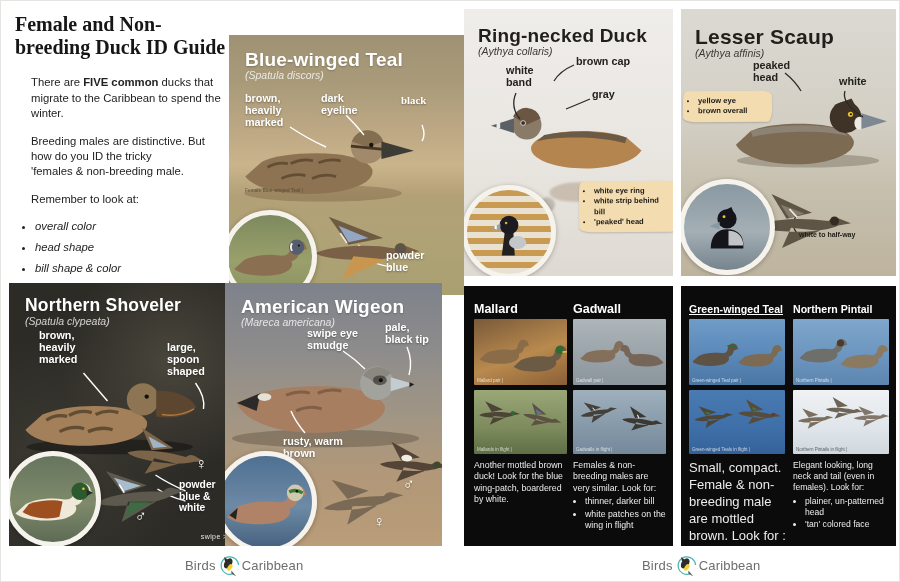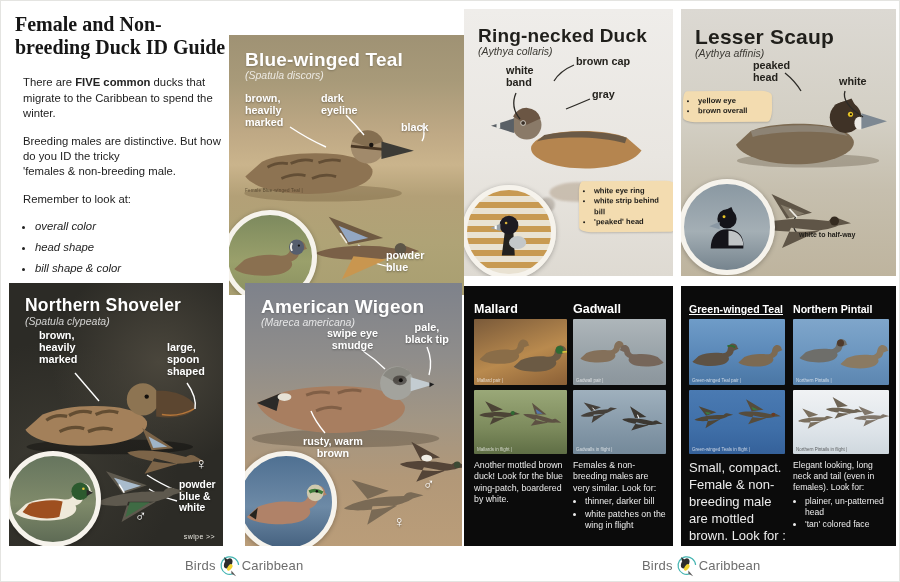--- a/index.html
+++ b/index.html
@@ -5,21 +5,21 @@
   html,body{margin:0;padding:0;background:#fff;}
   .canvas{position:relative;width:900px;height:582px;background:#fff;border:1px solid #e4e4e1;
           font-family:"Liberation Sans",sans-serif;overflow:hidden;box-sizing:border-box;}
   .abs{position:absolute;}
   .panel{position:absolute;overflow:hidden;}
   svg{display:block;overflow:visible;}
 
   
   .intro{position:absolute;left:14px;top:12px;width:212px;color:#222;}
   .intro h1{font-family:"Liberation Serif",serif;font-size:20px;line-height:1.16;margin:0 0 16px 0;color:#161616;}
-  .intro p{font-size:11.3px;line-height:1.34;margin:0 0 13px 8px;white-space:pre-line;}
+  .intro p{font-size:11.3px;line-height:1.34;margin:0 0 13px 16px;white-space:pre-line;}
   .intro ul{margin:4px 0 0 6px;padding-left:14px;font-style:italic;font-size:11.3px;}
   .intro li{margin-bottom:9px;}
 
   
   .ttl{position:absolute;font-weight:bold;letter-spacing:.2px;line-height:1;}
   .ttl.w{color:#fff;text-shadow:0 1px 2px rgba(0,0,0,.22);}
   .ttl.d{color:#201f1b;}
   .sub{position:absolute;font-style:italic;font-size:10.5px;}
   .sub.w{color:rgba(255,255,255,.78);}
   .sub.d{color:#3c3a34;}
@@ -105,21 +105,21 @@
         <path d="M184 90 Q188 100 184 106" stroke="#fff" stroke-width="1.4" fill="none"></path>
         <path d="M154 224 Q136 220 120 210" stroke="#fff" stroke-width="1.4" fill="none"></path>
         <path d="M154 232 Q138 230 124 222" stroke="#fff" stroke-width="1.4" fill="none"></path>
       </svg>
 
       <div class="lbl" style="left:16px;top:57px;">brown,
 heavily
 marked</div>
       <div class="lbl" style="left:92px;top:57px;">dark
 eyeline</div>
-      <div class="lbl" style="left:172px;top:86px;">black</div>
+      <div class="lbl" style="left:172px;top:59px;font-family:Liberation Serif, serif;">black</div>
 
       <svg class="abs" style="left:72px;top:180px;width:128px;height:66px;" viewBox="0 0 140 80">
         <path d="M50 36 L26 2 L92 28 Z" fill="#6f5a42"></path>
         <path d="M50 33 L38 13 L74 28 Z" fill="#93a7c3"></path>
         <path d="M48 34 L40 22" stroke="#efe9dc" stroke-width="2" fill="none"></path>
         <path d="M10 46 C28 38 62 36 88 38 L108 41 C112 38 116 37 120 38 L136 44 L120 47 C110 52 80 56 50 54 C30 53 14 50 10 46 Z" fill="#7a6047"></path>
         <circle cx="113" cy="41" r="7" fill="#5d5648"></circle>
         <path d="M56 50 L42 78 L96 54 Z" fill="#c9964f"></path>
       </svg>
       <div class="lbl" style="left:157px;top:214px;">powder
@@ -129,21 +129,21 @@
         <svg class="abs" style="left:4px;top:22px;width:76px;height:46px;" viewBox="0 0 100 60">
           <path d="M3 42 L16 30 C28 24 48 22 62 24 C70 25 74 23 76 18 C77 8 83 3 88 4 C94 5 97 9 97 13 L99 15 L89 19 C88 26 84 30 78 32 C82 38 75 46 61 49 C40 53 12 50 3 42 Z" fill="#8a7050"></path>
           <circle cx="85" cy="13" r="10" fill="#565e6e"></circle>
           <path d="M79 8 Q76 13 79 18" stroke="#f2efe8" stroke-width="2.5" fill="none"></path>
           <circle cx="88" cy="11" r="1.5" fill="#111"></circle>
         </svg>
       </div>
     </div>
 
     <div class="panel" style="left:8px;top:282px;width:214px;height:263px;
-         background:radial-gradient(circle at 70% 30%,#4a463c 0%,rgba(74,70,60,0) 45%),radial-gradient(circle at 20% 70%,#3c3a32 0%,rgba(60,58,50,0) 50%),#2c2b26;">
+         background:radial-gradient(circle at 70% 30%,#4a463c 0%,rgba(74,70,60,0) 45%),radial-gradient(circle at 20% 70%,#3c3a32 0%,rgba(60,58,50,0) 50%),#2c2b26;padding-left:17px;">
       <div class="ttl w" style="left:16px;top:14px;font-size:17.5px;">Northern Shoveler</div>
       <div class="sub w" style="left:16px;top:32px;">(Spatula clypeata)</div>
 
       <svg class="abs" style="left:8px;top:88px;width:195px;height:90px;" viewBox="0 0 200 95">
         <ellipse cx="95" cy="80" rx="88" ry="8" fill="rgba(0,0,0,.35)"></ellipse>
         <path d="M6 62 L24 46 C42 38 72 35 100 38 C116 40 130 45 134 53 C137 63 122 73 96 77 C58 82 16 77 6 62 Z" fill="#a3805a"></path>
         <path d="M28 52 q10 -7 22 -4 M52 47 q12 -7 24 -3 M80 46 q12 -6 24 -2 M42 64 q14 -7 26 -3 M72 64 q14 -6 26 -2" stroke="rgba(48,34,18,.55)" stroke-width="3.5" fill="none"></path>
         <circle cx="130" cy="30" r="17" fill="#8d7452"></circle>
         <circle cx="134" cy="27" r="2.3" fill="#14100c"></circle>
         <path d="M144 21 C166 20 182 29 186 38 C181 47 163 51 144 48 Z" fill="#5c4630"></path>
@@ -188,22 +188,22 @@
           <path d="M20 30 C34 25 52 24 62 27 L58 46 C44 50 24 48 12 40 Z" fill="#9e4f1f"></path>
           <circle cx="84" cy="14" r="11" fill="#2c5a2e"></circle>
           <circle cx="88" cy="11" r="1.6" fill="#e8c93c"></circle>
           <path d="M92 12 L100 16 L92 20 Z" fill="#2b2b28"></path>
         </svg>
       </div>
 
       <div class="swipe">swipe &gt;&gt;</div>
     </div>
 
-    <div class="panel" style="left:244px;top:282px;width:217px;height:263px;
-         background:linear-gradient(180deg,#7e828b 0%,#8f8d8b 28%,#a29684 52%,#b29878 74%,#ba9d79 100%);text-align:center;">
+    <div class="panel" style="left:224px;top:282px;width:217px;height:263px;
+         background:linear-gradient(180deg,#7e828b 0%,#8f8d8b 28%,#a29684 52%,#b29878 74%,#ba9d79 100%);">
       <div class="ttl w" style="left:16px;top:14px;font-size:19px;">American Wigeon</div>
       <div class="sub w" style="left:16px;top:33px;">(Mareca americana)</div>
 
       <svg class="abs" style="left:2px;top:70px;width:212px;height:100px;" viewBox="0 0 215 100">
         <ellipse cx="100" cy="86" rx="95" ry="9" fill="rgba(60,50,35,.3)"></ellipse>
         <path d="M10 50 L34 40 C55 33 95 31 125 35 C142 38 156 44 160 53 C162 64 145 75 115 79 C72 84 22 76 10 50 Z" fill="#a87e60"></path>
         <path d="M10 50 L34 40 L30 58 Z" fill="#2b2a28"></path>
         <ellipse cx="38" cy="44" rx="7" ry="4" fill="#e6e1d5"></ellipse>
         <path d="M60 42 q12 -5 24 -2 M92 40 q12 -5 24 -2 M70 58 q14 -6 26 -2" stroke="rgba(70,50,32,.4)" stroke-width="3" fill="none"></path>
         <circle cx="152" cy="30" r="17" fill="#a3a39d"></circle>

